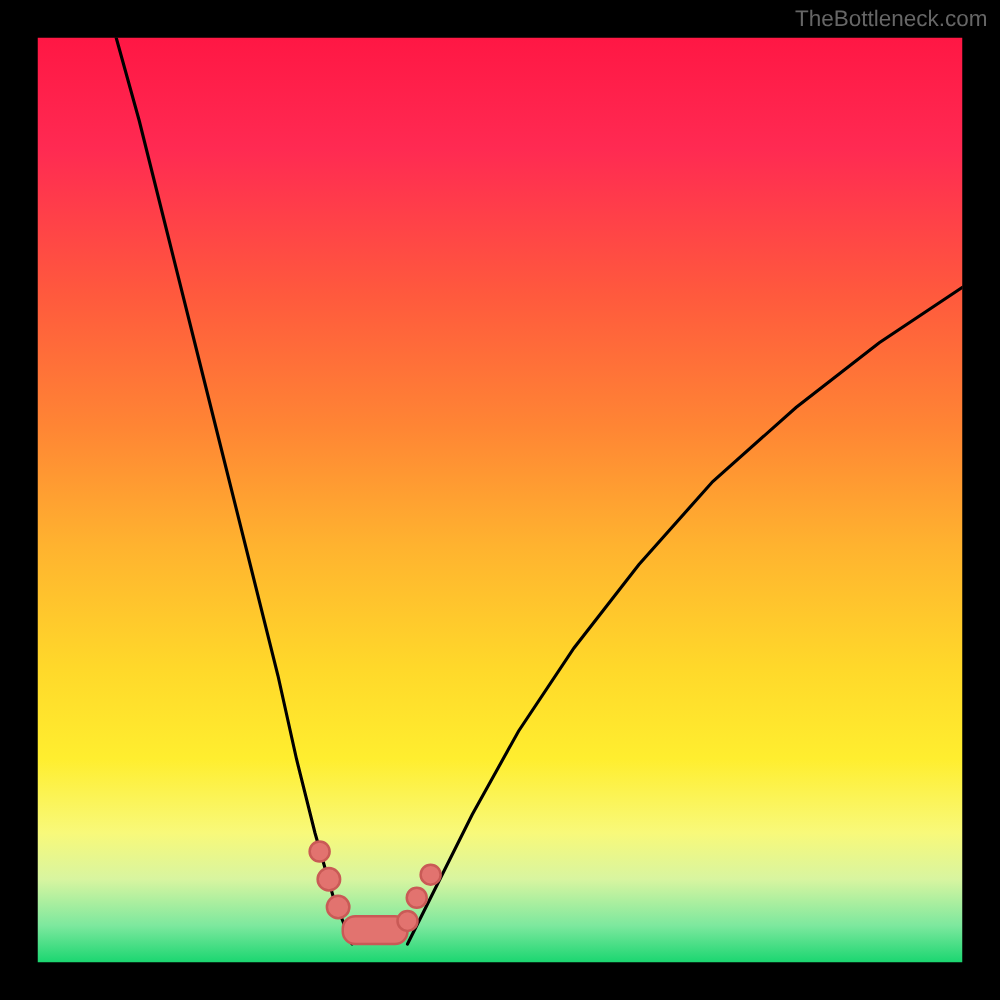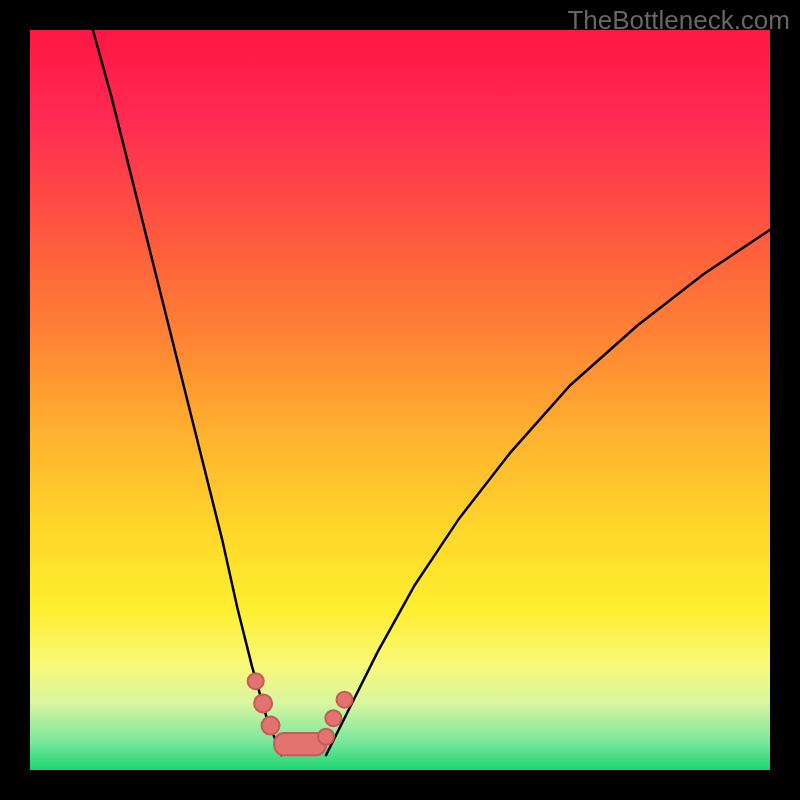--- a/index.html
+++ b/index.html
@@ -2,21 +2,21 @@
 <html><head>
 <meta charset="utf-8">
 <style>
   * { margin: 0; padding: 0; box-sizing: border-box; }
   body { width: 800px; height: 800px; background: #000; position: relative; font-family: Arial, sans-serif; }
   .attribution {
     position: absolute;
     top: 5px;
     right: 10px;
     color: #666;
-    font-size: 26px;
+    font-size: 18px;
     font-weight: 500;
     z-index: 10;
   }
   .plot-area {
     position: absolute;
     left: 30px;
     top: 30px;
     width: 740px;
     height: 740px;
   }

